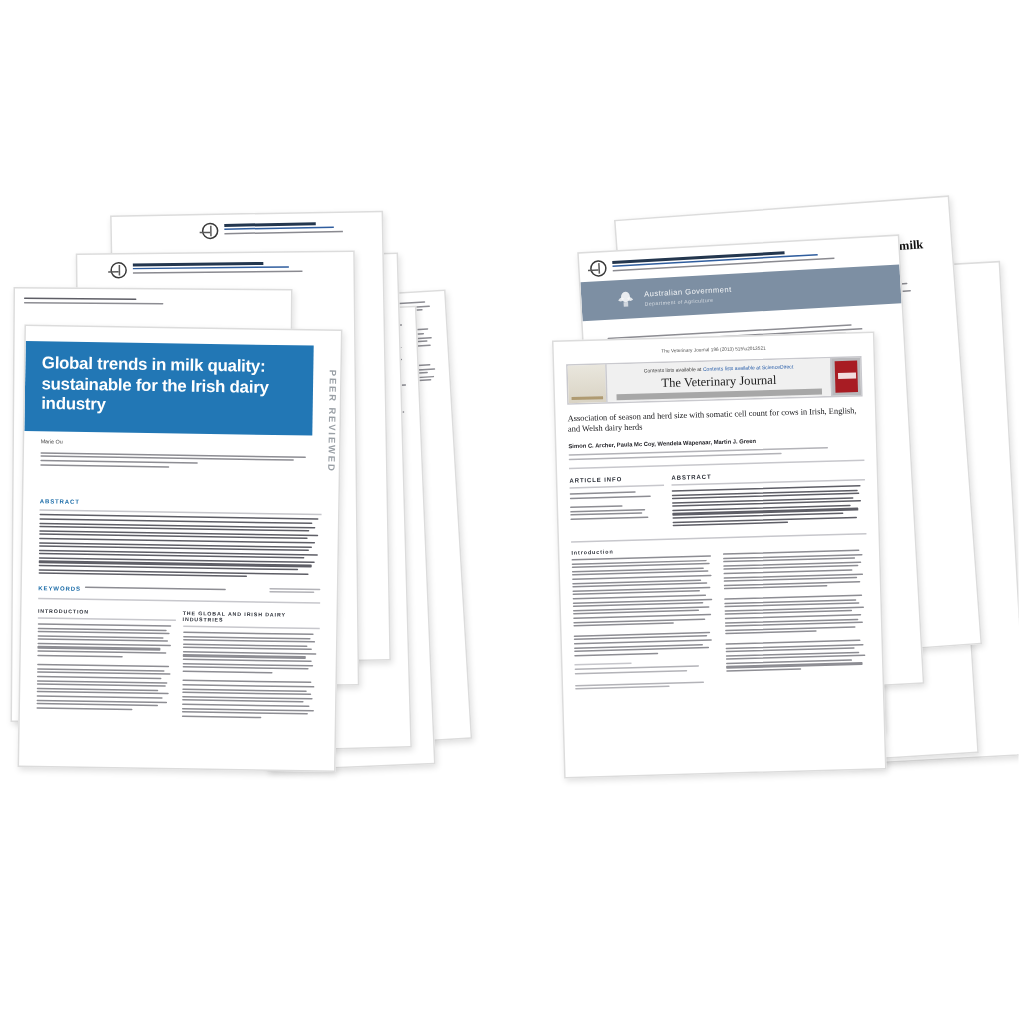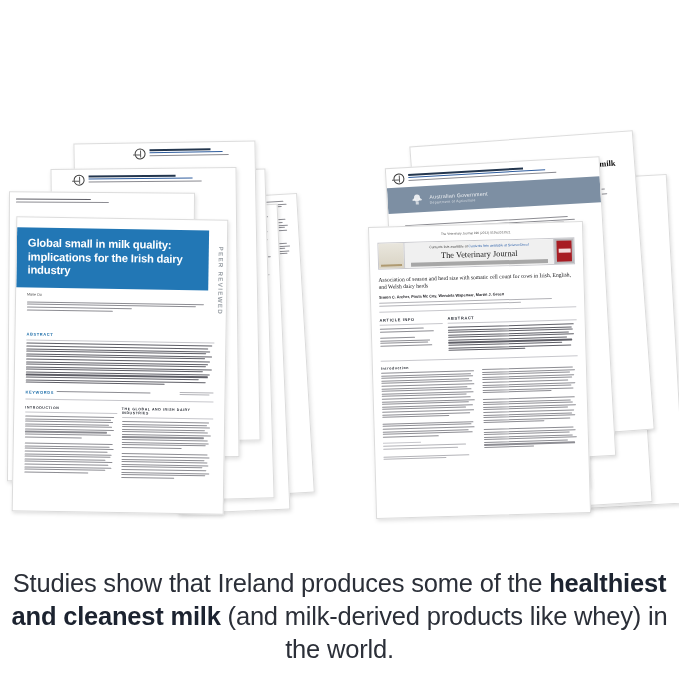--- a/index.html
+++ b/index.html
@@ -501,21 +501,21 @@
       </div>
     </div>
 
     <div class="doc" style="left:14px; top:88px; width:212px; height:295px; transform: rotate(0.9deg);">
 
       <div class="peer">PEER REVIEWED</div>
 
       <div style="height:10px"></div>
 
       <div class="banner" style="margin-right:18px;">
-        <span>Global small in milk quality: implications for the Irish dairy industry</span>
+        <span>Global trends in milk quality: sustainable for the Irish dairy industry</span>
       </div>
 
       <div class="byline">Marie Ou</div>
 
       <div class="affil">
         <div class="tl" style="width:94%"></div>
         <div class="tl" style="width:90%"></div>
         <div class="tl" style="width:56%"></div>
         <div class="tl" style="width:46%"></div>
       </div>
@@ -606,17 +606,14 @@
           <div class="tl" style="width:93%"></div>
             <div class="tl" style="width:97%"></div>
           <div class="tl" style="width:92%"></div>
             <div class="tl" style="width:58%"></div>
         </div>
       </div>
     </div>
 
   </div>
 
-  <div class="copy copy-bottom">
-    <span>Studies show that Ireland produces some of the </span><b>healthiest and cleanest milk</b><span> (and milk-derived products like whey) in the world.</span>
-  </div>
 
 </div>
 
 </body></html>

